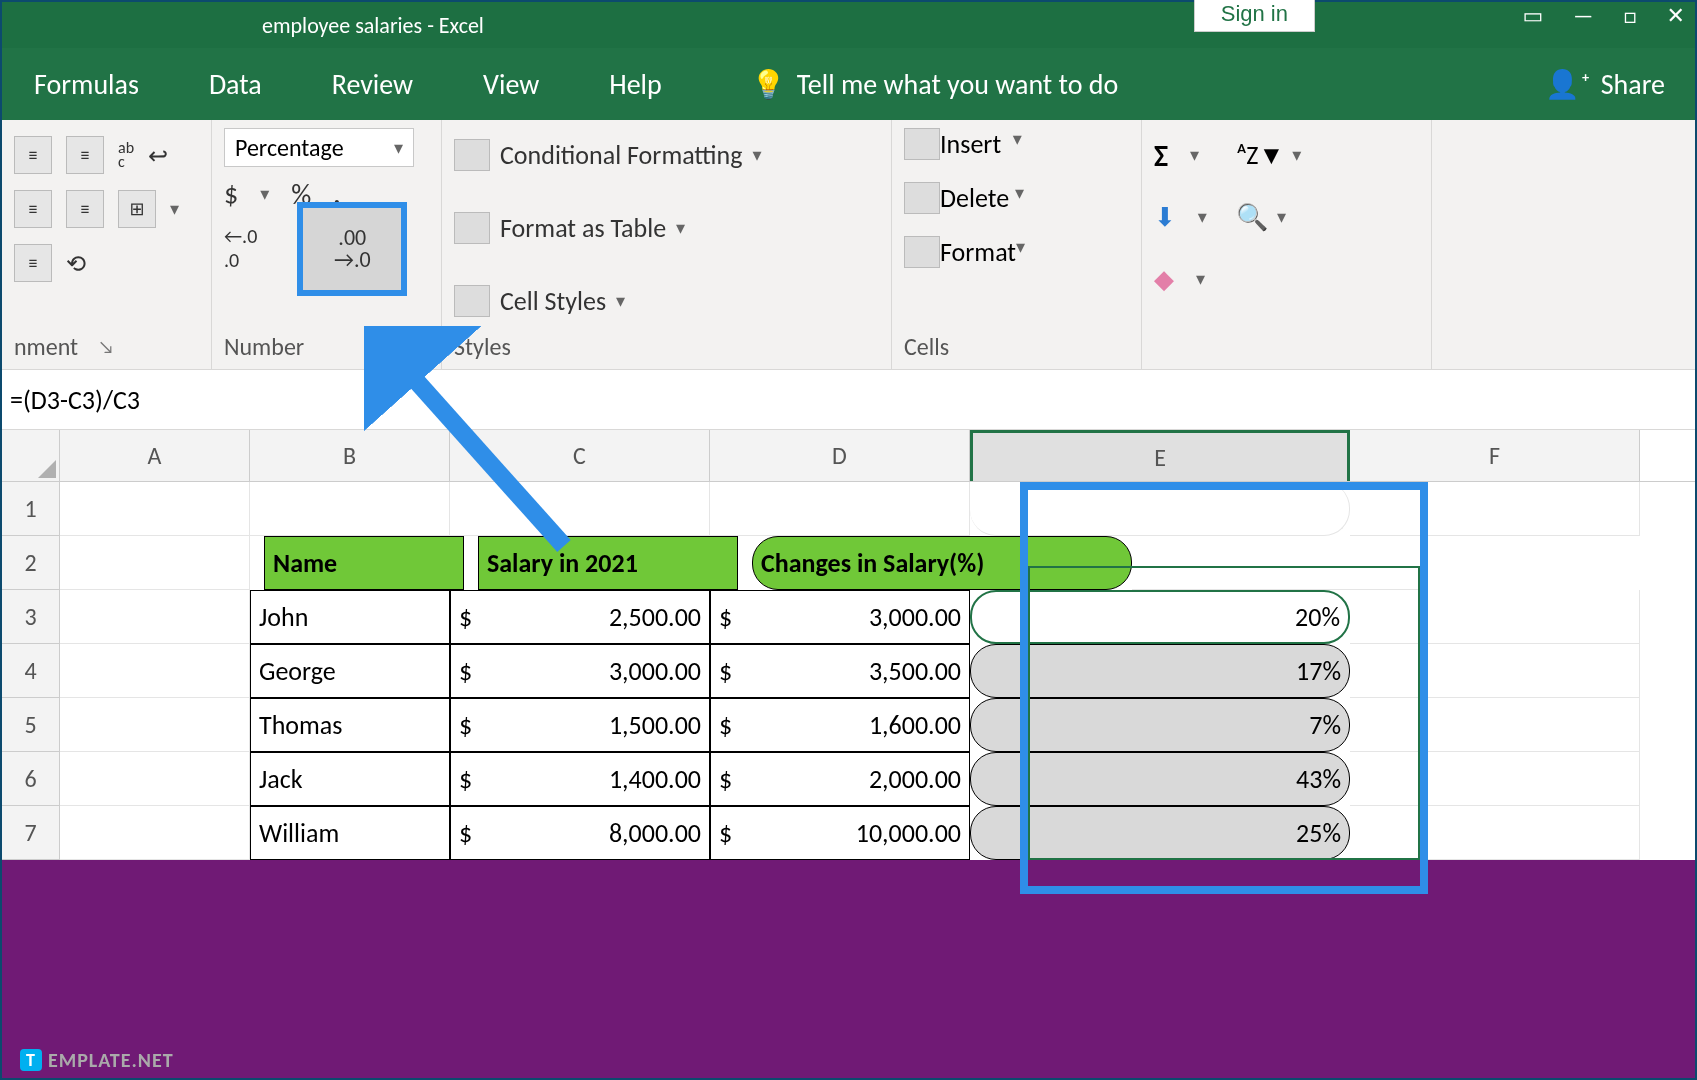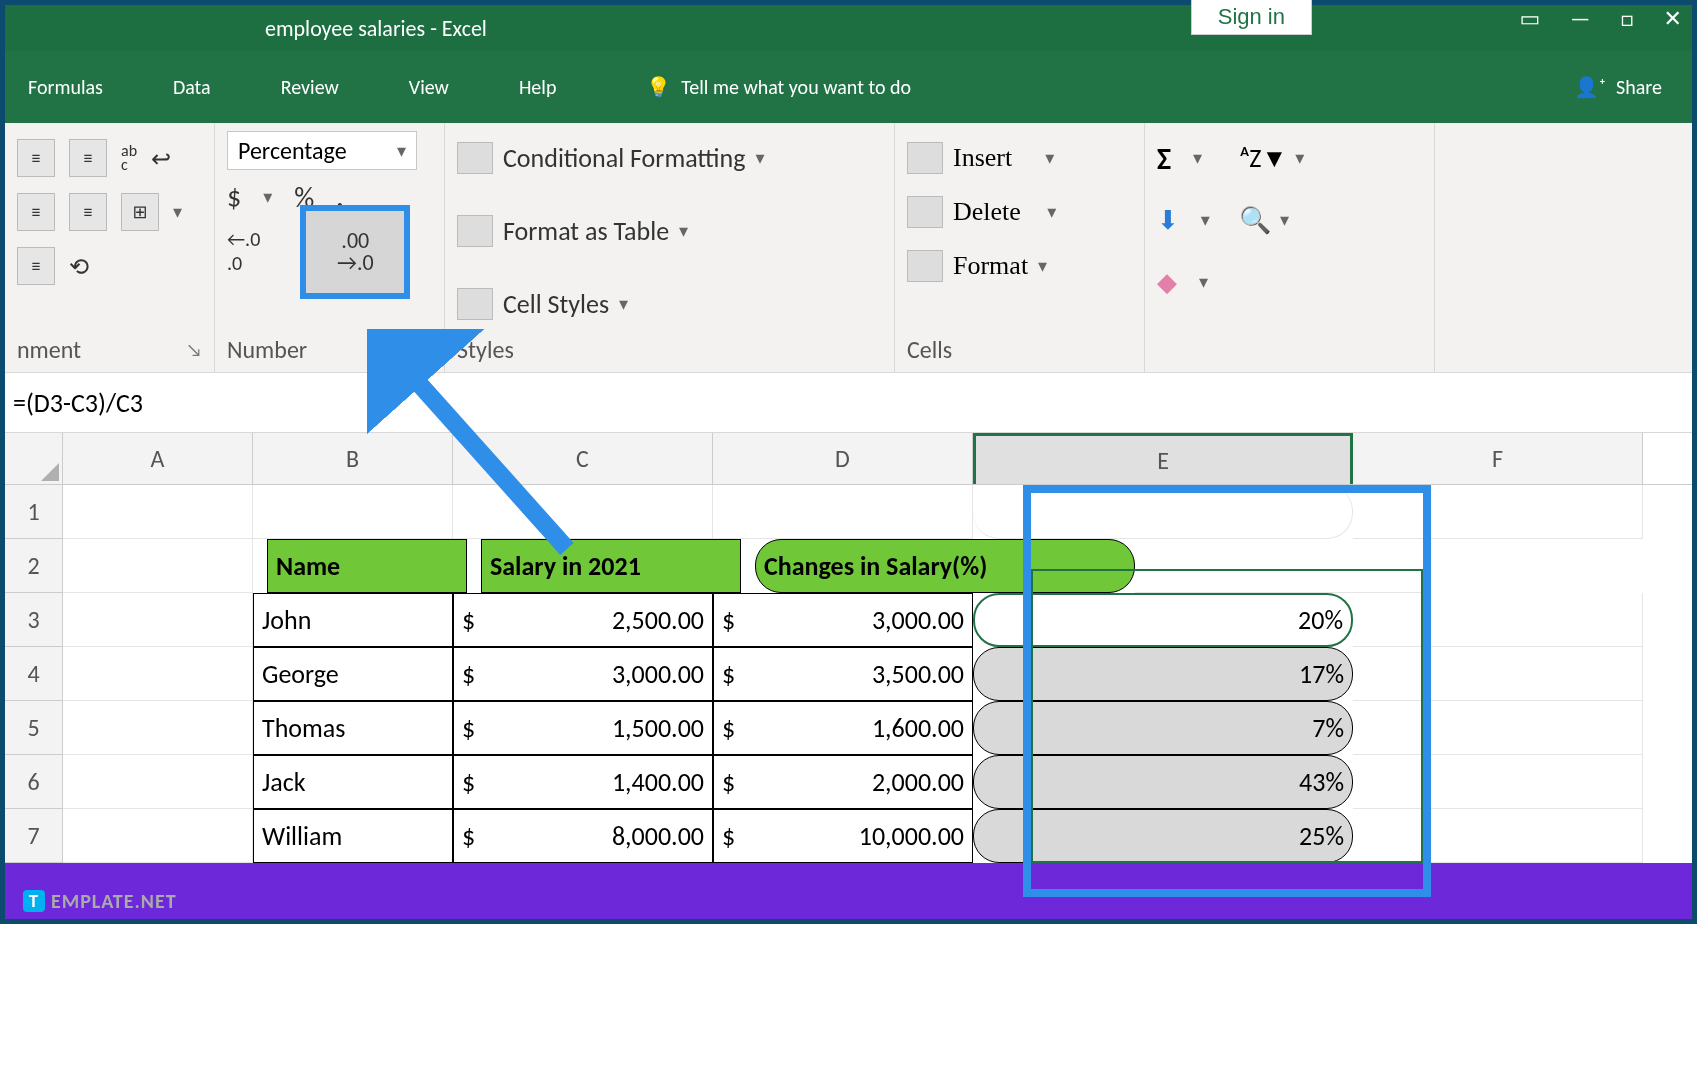--- a/index.html
+++ b/index.html
@@ -1,49 +1,49 @@
 <!DOCTYPE html>
 <html><head>
 <meta charset="utf-8">
 <style>
   * { box-sizing: border-box; margin: 0; padding: 0; }
   body { font-family: "Segoe UI", Calibri, Arial, sans-serif; background: #fff; width: 1697px; height: 1080px; overflow: hidden; }
-  .frame { border: 5px solid #0c4a6e; width: 1697px; height: 924px; position: relative; background: #6d28d9; }
+  .frame { border: 2px solid #0c4a6e; width: 1697px; height: 1080px; position: relative; background: #701a75; }
 
   
   .titlebar { height: 46px; background: #1d6f42; display: flex; align-items: center; color: #fff; font-size: 22px; position: relative; }
   .title { margin-left: 260px; white-space: nowrap; }
   .signin-btn { position: absolute; right: 380px; top: -6px; background: #fff; color: #217346; border: 1px solid #ccc; padding: 4px 26px; font-size: 22px; }
   .win-controls { position: absolute; right: 10px; top: 0; display: flex; gap: 30px; font-size: 22px; }
 
   
-  .tabs { height: 72px; background: #217346; display: flex; align-items: center; color: #fff; font-size: 20px; padding-left: 23px; gap: 70px; }
+  .tabs { height: 72px; background: #217346; display: flex; align-items: center; color: #fff; font-size: 28px; padding-left: 32px; gap: 70px; }
   .tab { cursor: pointer; white-space: nowrap; }
   .tellme { display: flex; align-items: center; gap: 10px; margin-left: 20px; }
   .share-btn { position: absolute; right: 30px; display: flex; align-items: center; gap: 10px; }
 
   
   .ribbon { height: 250px; background: #f3f2f1; border-bottom: 1px solid #d9d8d7; display: flex; }
   .group { border-right: 1px solid #d9d8d7; padding: 8px 12px 4px 12px; display: flex; flex-direction: column; justify-content: space-between; height: 100%; }
-  .group-label { text-align: center; color: #555; font-size: 24px; margin-top: auto; padding-bottom: 4px; display: flex; align-items: center; justify-content: space-between; gap: 20px; }
+  .group-label { text-align: center; color: #555; font-size: 24px; margin-top: auto; padding-bottom: 4px; display: flex; align-items: center; justify-content: flex-start; gap: 20px; }
   .dlauncher { font-size: 18px; color: #777; }
 
   .row-btns { display: flex; align-items: center; gap: 14px; font-size: 24px; color: #333; height: 54px; }
   .row-btns .sq { width: 38px; height: 38px; background: #e6e6e6; border: 1px solid #bbb; display: flex; align-items: center; justify-content: center; font-size: 18px; }
 
   .num-format { border: 1px solid #c8c8c8; background: #fff; padding: 4px 10px; font-size: 24px; display: flex; align-items: center; gap: 14px; width: 190px; justify-content: space-between; }
 
   .decbox { border: 6px solid #2f8ee8; width: 110px; height: 94px; background: #d6d6d6; display: flex; align-items: center; justify-content: center; font-size: 22px; color: #333; margin-left: 26px; margin-top: 2px; }
 
   .styles-col { display: flex; flex-direction: column; gap: 19px; font-size: 26px; color: #333; }
   .styles-col .item { display: flex; align-items: center; gap: 10px; height: 54px; }
   .dd { color: #666; font-size: 18px; }
   .mini-icon { width: 36px; height: 32px; background: #ddd; border: 1px solid #bbb; }
 
-  .cells-col .item { display: flex; align-items: center; gap: 10px; height: 54px; font-size: 26px; font-family: Liberation Serif, serif; }
+  .cells-col .item { display: flex; height: 54px; font-size: 26px; }
   .editing-col { display: flex; gap: 30px; }
   .editing-sub { display: flex; flex-direction: column; gap: 8px; font-size: 26px; }
   .editing-sub .item { display: flex; align-items: center; gap: 8px; height: 54px; }
 
   
   .formula-bar { height: 60px; background: #fff; border-bottom: 1px solid #d9d8d7; display: flex; align-items: center; font-family: Calibri; font-size: 26px; padding-left: 8px; }
 
   
   .grid-area { position: relative; background: #fff; }
   .col-headers { display: flex; height: 52px; border-bottom: 1px solid #ccc; }

